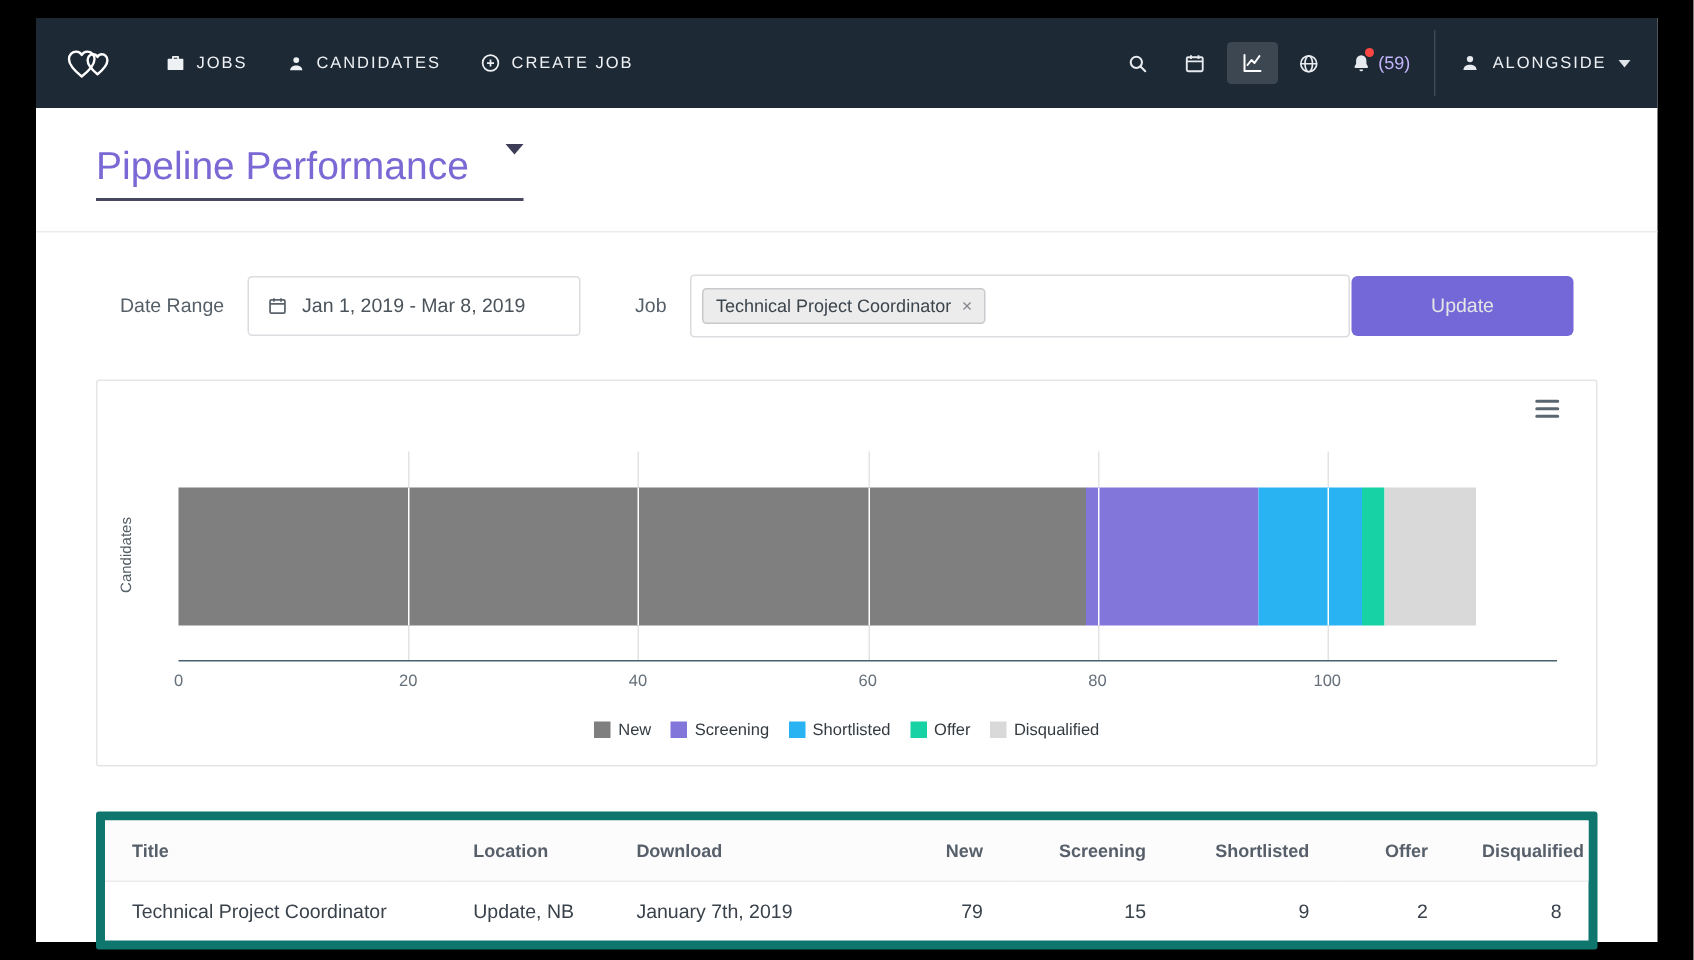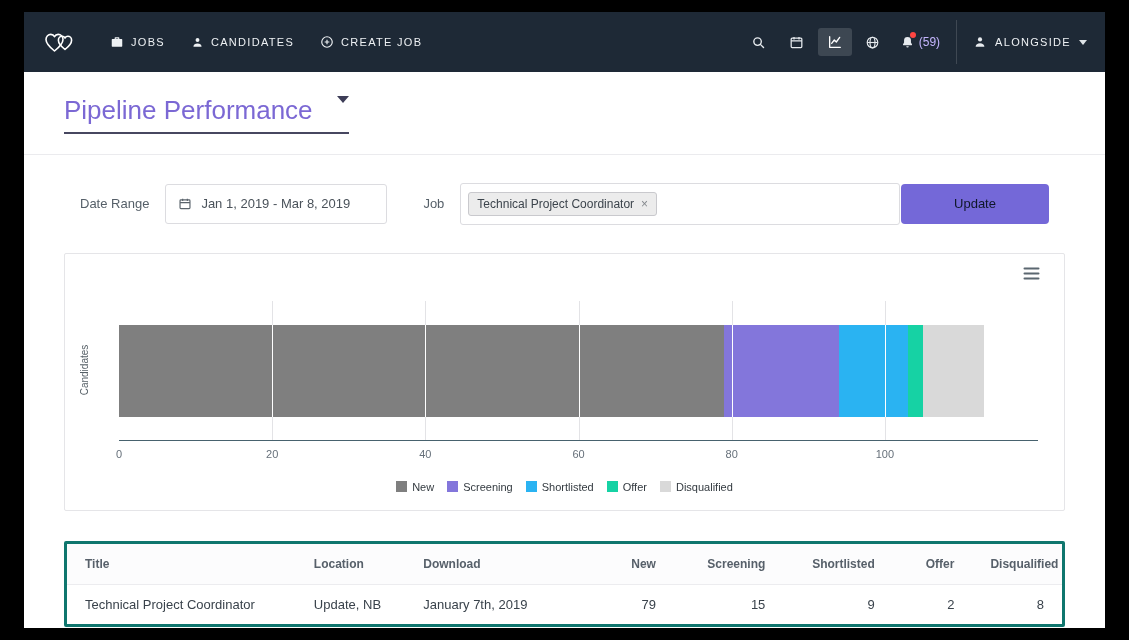--- a/index.html
+++ b/index.html
@@ -62,21 +62,21 @@
     width:440px; height:42px; border:1px solid #dcdce0; border-radius:3px;
     display:flex; align-items:center; padding:0 7px; cursor:text; background:#fff;
   }
   .chip {
     display:inline-flex; align-items:center; gap:7px; background:#ececec;
     border:1px solid #c9c9cd; border-radius:3px; padding:4px 8px;
     font-size:12px; color:#3c444c; cursor:default;
   }
   .chip-x { color:#85898e; font-size:12px; cursor:pointer; line-height:1; }
   .update-btn {
-    margin-left:auto; width:148px; height:40px; background:#7468d8; color:#0f172a;
+    margin-left:auto; width:148px; height:40px; background:#7468d8; color:#e5e5e5;
     border:none; border-radius:4px; font-size:13px; cursor:pointer; font-family:inherit;
   }
   
   .chart-card {
     margin:0 40px; border:1px solid #e5e5e8; border-radius:2px; background:#fff;
     position:relative; height:258px; flex-shrink:0;
   }
   .chart-menu { position:absolute; top:12px; right:24px; cursor:pointer; color:#5b6770; }
   .plot { position:relative; margin:47px 26px 0 54px; height:140px; border-bottom:1px solid #47626e; }
   .ylabel {
@@ -90,21 +90,21 @@
   .grid-over { position:absolute; left:0; top:24px; height:92px; width:100%; pointer-events:none; }
   .grid-over .gridline { background:#ffffff; }
   .bar-seg { height:100%; }
   .x-labels { position:relative; margin:7px 26px 0 54px; height:14px; }
   .tick-label { position:absolute; transform:translateX(-50%); font-size:11px; color:#66707a; }
   .legend { display:flex; justify-content:center; align-items:center; gap:13px; margin-top:19px; }
   .legend-item { display:flex; align-items:center; gap:5px; cursor:pointer; }
   .legend-swatch { width:11px; height:11px; display:inline-block; }
   .legend-label { font-size:11px; color:#333a40; }
   
-  .table-card { margin:30px 40px 0; border:3px solid #0f766e; border-radius:2px; background:#fff; flex-shrink:0; }
+  .table-card { margin:30px 40px 0; border:6px solid #0f766e; border-radius:2px; background:#fff; flex-shrink:0; }
   table { width:100%; border-collapse:collapse; table-layout:fixed; }
   th {
     padding:13px 18px; font-size:12px; font-weight:bold; color:#57606a;
     text-align:left; background:#fcfcfd;
   }
   td { padding:12px 18px; font-size:13px; color:#39424b; border-top:1px solid #ececef; text-align:left; }
   th.num, td.num { text-align:right; }
 </style>
 </head>
 <body>

